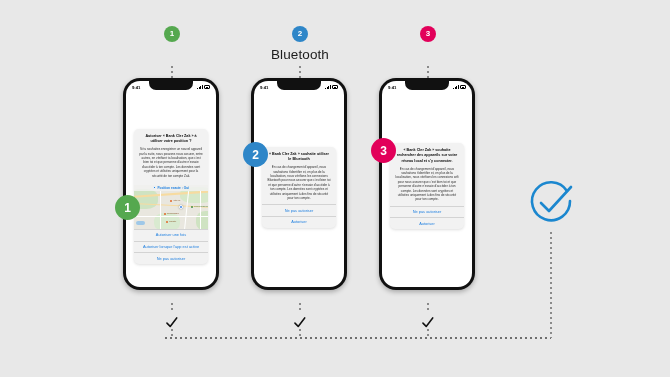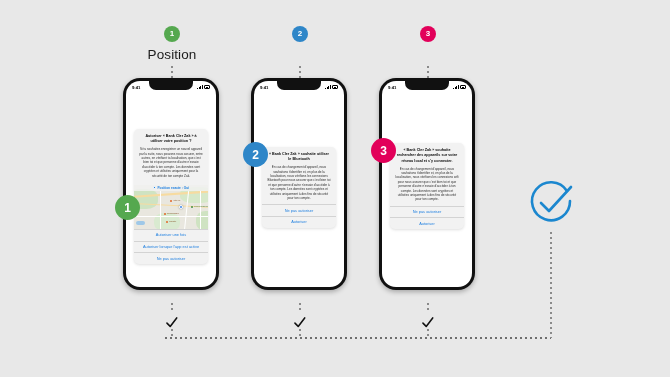--- a/index.html
+++ b/index.html
@@ -114,26 +114,26 @@
 
   .final-check { position: absolute; width: 48px; height: 48px; }
 </style>
 </head>
 <body>
 
 <div class="stage">
 
   <div class="step-head" style="left:102px; top:26px;">
     <div class="badge" style="background:#55a84f;">1</div>
-    <div class="step-title">Position</div>
   </div>
   <div class="vdots" style="left:171px; top:66px; height:12px;"></div>
 
   <div class="step-head" style="left:230px; top:26px;">
     <div class="badge" style="background:#2e86c8;">2</div>
+    <div class="step-title">Bluetooth</div>
   </div>
   <div class="vdots" style="left:299px; top:66px; height:12px;"></div>
 
   <div class="step-head" style="left:358px; top:26px;">
     <div class="badge" style="background:#e2005a;">3</div>
   </div>
   <div class="vdots" style="left:427px; top:66px; height:12px;"></div>
 
   <div class="phone" style="left:123px;">
     <div class="screen">

